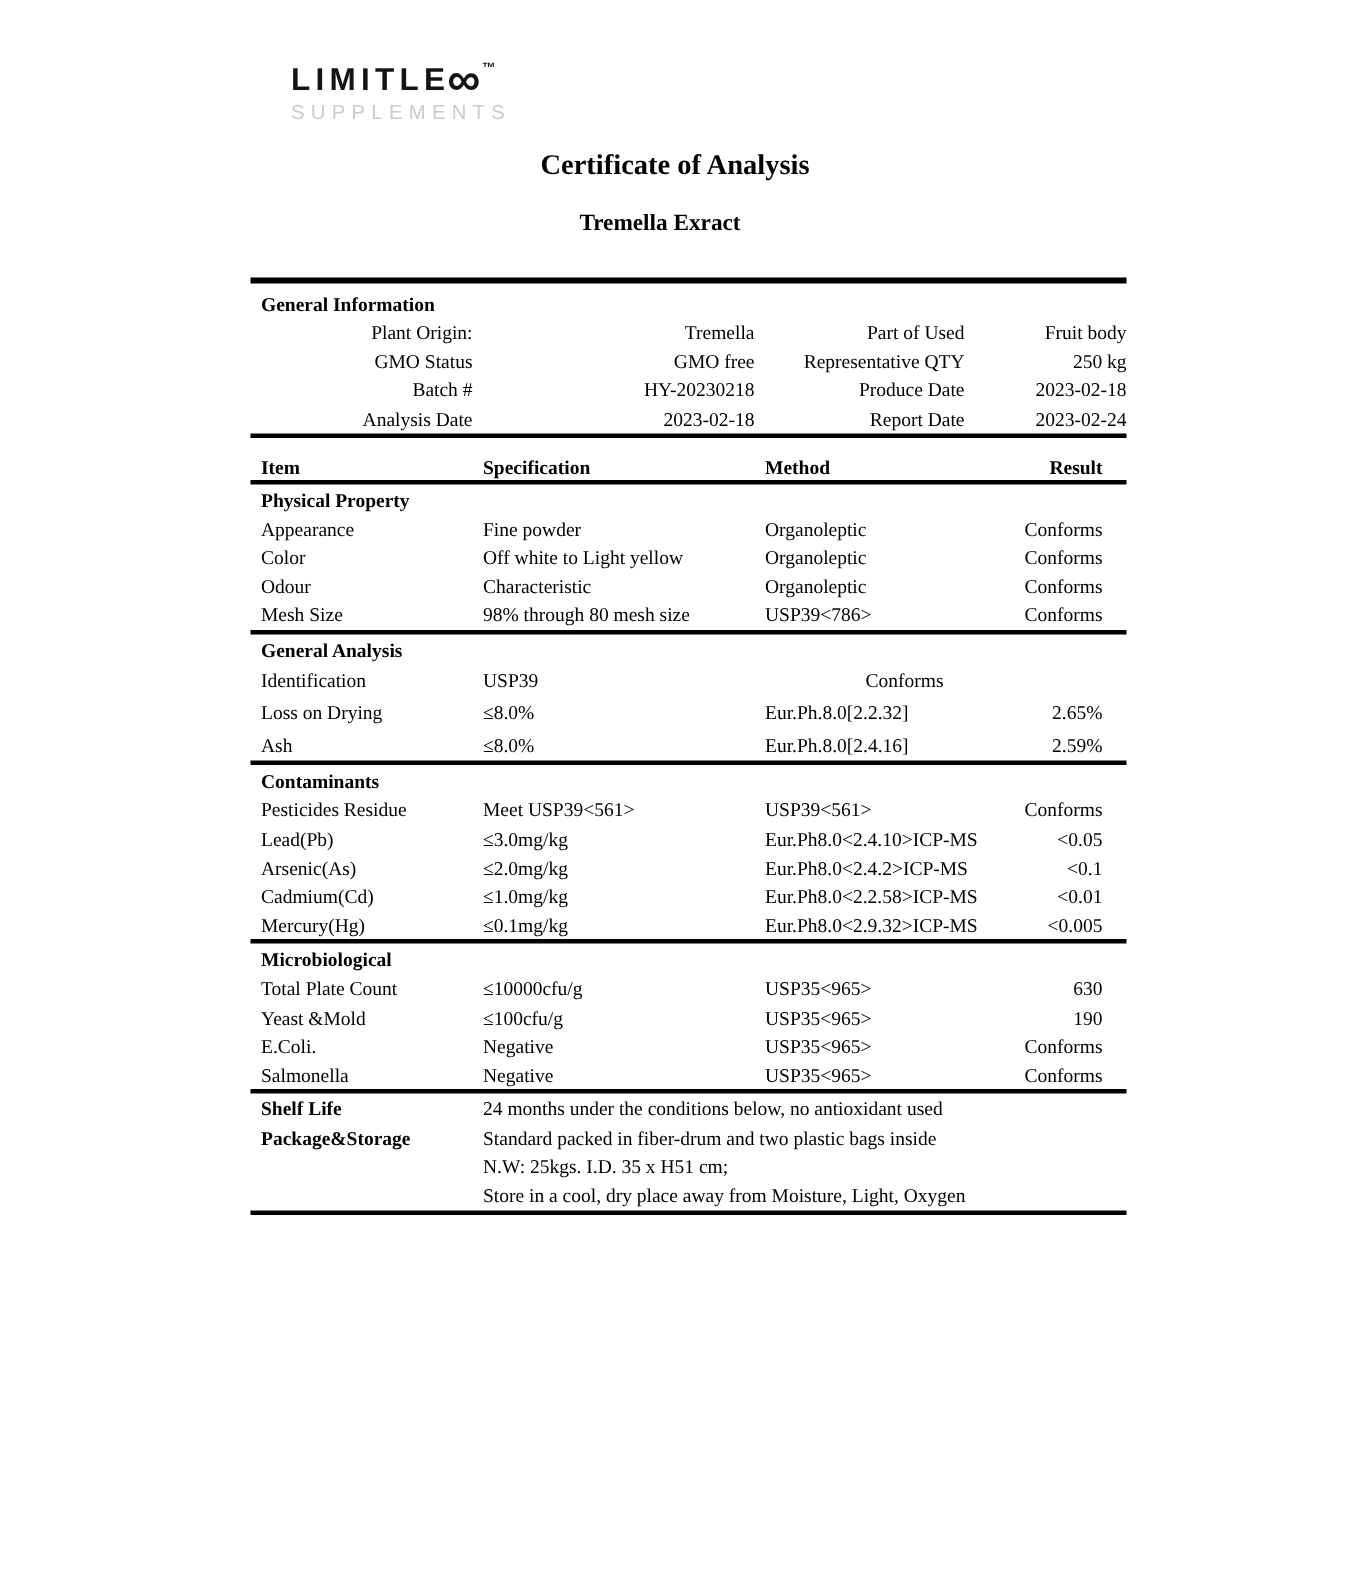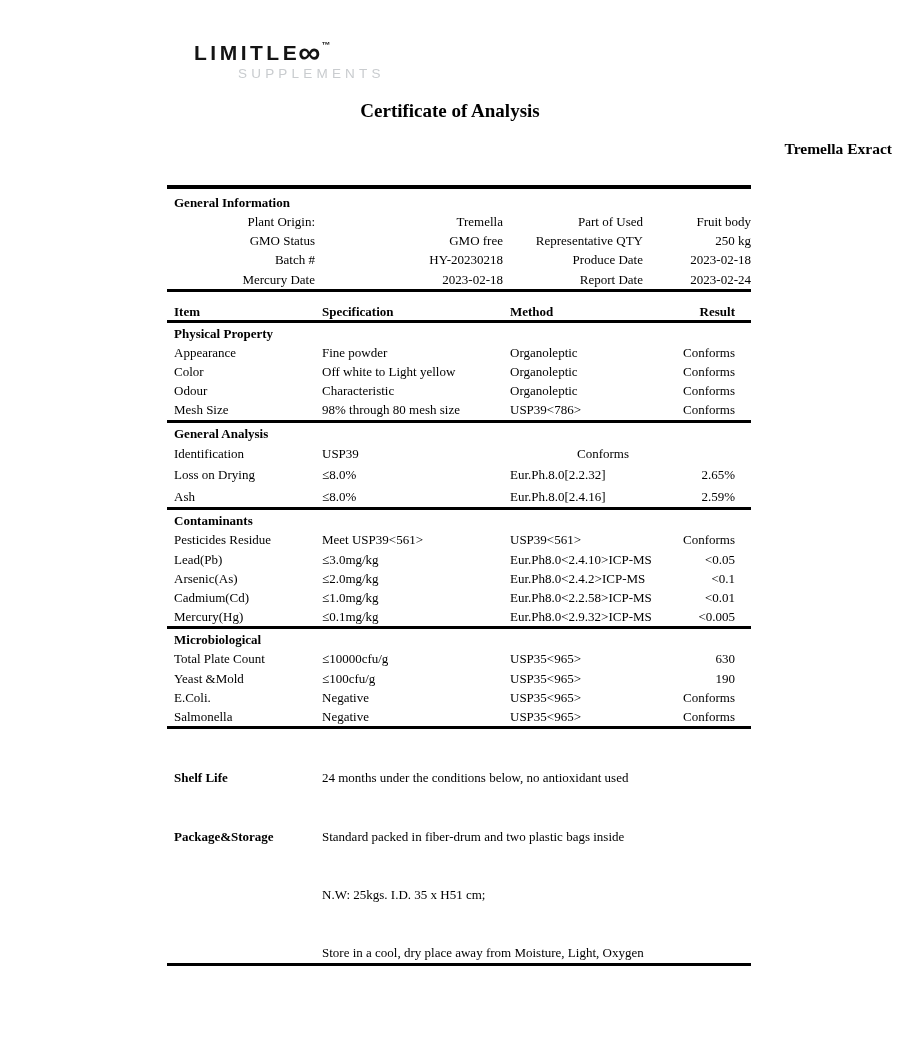--- a/index.html
+++ b/index.html
@@ -16,37 +16,37 @@
     color: var(--text);
     font-family: "Liberation Serif", serif;
   }
   .page { position: relative; width: 900px; height: 1050px; overflow: hidden; background: #ffffff; }
 
   
   .logo { position: absolute; left: 194px; top: 33px; font-family: "Liberation Sans", sans-serif; }
   .logo-top { font-weight: 800; font-size: 21px; letter-spacing: 3.5px; color: var(--logo1); line-height: 24px; white-space: nowrap; }
   .inf { font-size: 31px; font-weight: 800; letter-spacing: 0; vertical-align: -3px; margin-left: -2px; }
   .tm { font-size: 9px; font-weight: 700; letter-spacing: 0; vertical-align: 12px; margin-left: 1px; }
-  .logo-sub { font-size: 13.5px; font-weight: 400; letter-spacing: 4.2px; color: var(--logo2); margin-top: 1px; white-space: nowrap; margin-left: 44px; }
+  .logo-sub { font-size: 13.5px; font-weight: 400; letter-spacing: 4.2px; color: var(--logo2); margin-top: 1px; white-space: nowrap; }
 
   
   .title { position: absolute; top: 99px; left: 0; width: 900px; text-align: center;
            font-size: 19px; font-weight: bold; line-height: 23px; }
-  .subtitle { position: absolute; top: 139px; left: 12px; width: 880px; text-align: right;
+  .subtitle { position: absolute; top: 139px; left: 0; width: 880px; text-align: center;
               font-size: 15.5px; font-weight: bold; line-height: 19px; }
 
   
   .doc { position: absolute; top: 185px; left: 167px; width: 584px;
          border-top: 4px solid var(--rule); border-bottom: 3px solid var(--rule);
          font-size: 13px; }
   .rule-b { border-bottom: 3px solid var(--rule); }
 
   .grid4 { display: grid; grid-template-columns: 148px 188px 142px 1fr; }
   .gi4   { display: grid; grid-template-columns: 148px 188px 140px 1fr; }
-  .grid2 { display: grid; grid-template-columns: 148px 1fr; margin-top: 39px; }
+  .grid2 { display: grid; grid-template-columns: 148px 1fr; }
 
   .cell { padding-left: 7px; white-space: nowrap; overflow: visible; }
   .c-result { padding-left: 0; padding-right: 16px; text-align: right; }
 
   .gi-head { font-weight: bold; padding-left: 7px; padding-top: 4px; line-height: 19px; }
   .gi-row  { line-height: 19.2px; text-align: right; }
 
   .col-header { line-height: 17px; }
   .hcell { font-weight: bold; margin-top: 11px; }
 
@@ -89,21 +89,21 @@
             <div class="cell">Representative QTY</div>
             <div class="cell">250 kg</div>
           </div>
           <div class="gi-row gi4 row">
             <div class="cell">Batch #</div>
             <div class="cell">HY-20230218</div>
             <div class="cell">Produce Date</div>
             <div class="cell">2023-02-18</div>
           </div>
           <div class="gi-row gi4 row">
-            <div class="cell">Mercury Date</div>
+            <div class="cell">Analysis Date</div>
             <div class="cell">2023-02-18</div>
             <div class="cell">Report Date</div>
             <div class="cell">2023-02-24</div>
           </div>
         </div>
     </section>
 
     <div class="col-header grid4 rule-b">
       <div class="cell hcell">Item</div>
       <div class="cell hcell">Specification</div>

